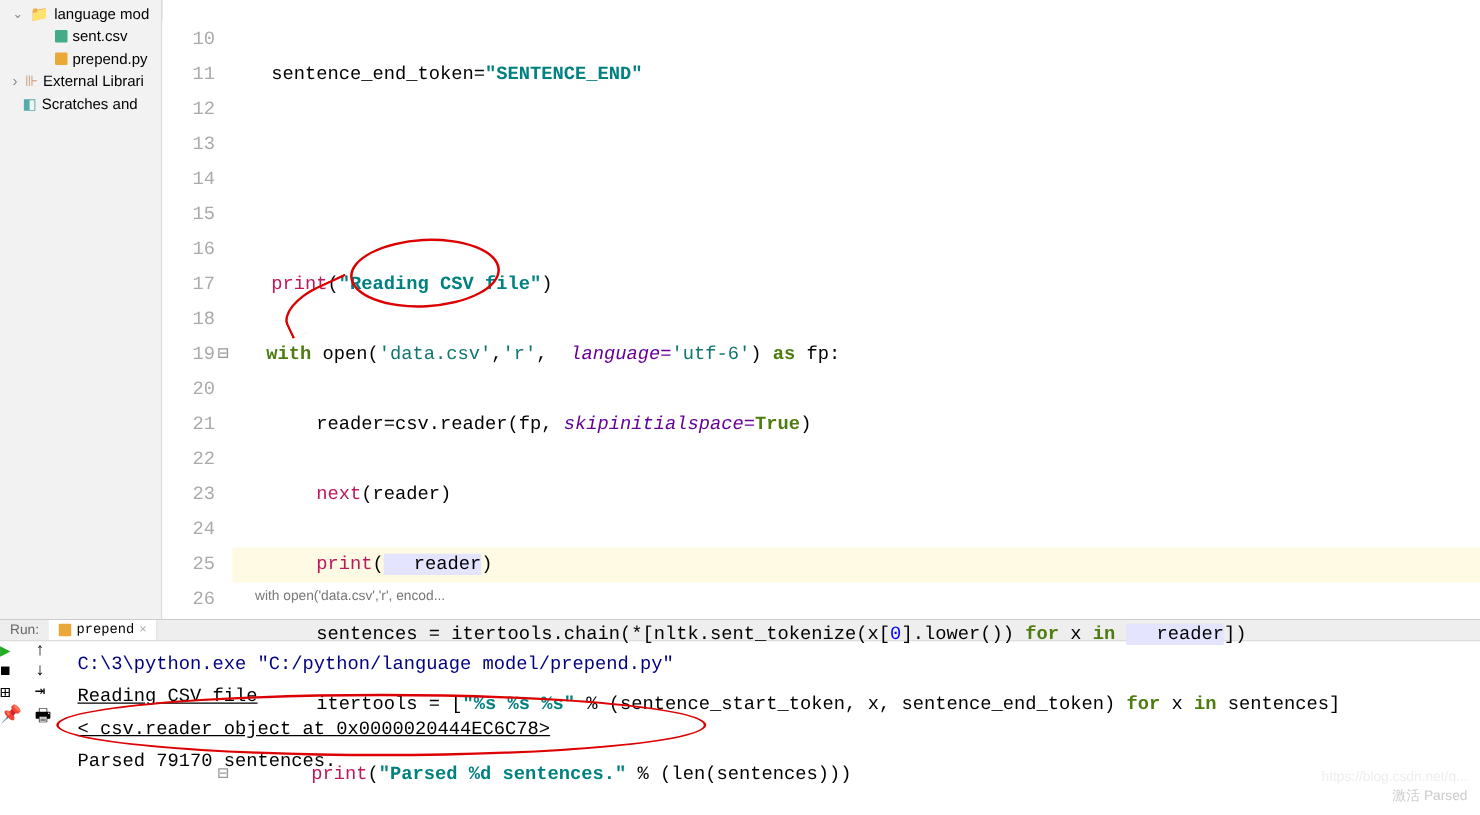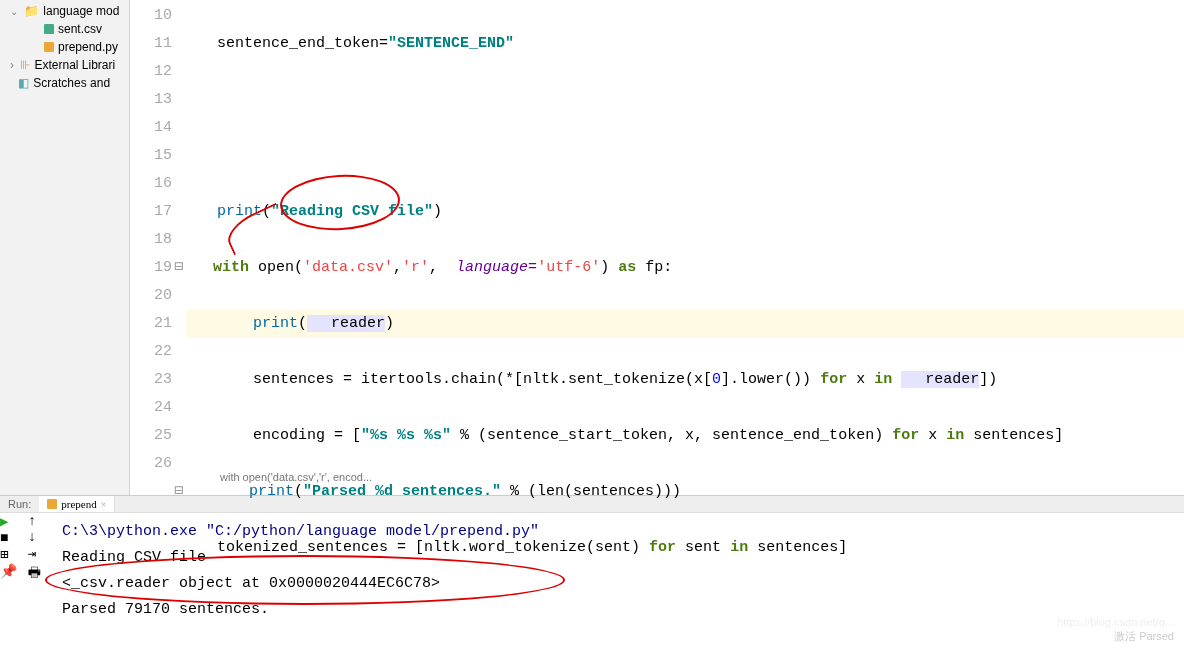--- a/index.html
+++ b/index.html
@@ -7,49 +7,49 @@
 .container { display: flex; height: 495px; }
 .sidebar { width: 130px; background: #f2f2f2; border-right: 1px solid #d4d4d4; font-family: "Segoe UI", Arial, sans-serif; font-size: 12px; padding: 2px 0; overflow: hidden; white-space: nowrap; }
 .tree-item { padding: 2px 4px 2px 10px; display: flex; align-items: center; gap: 4px; cursor: pointer; }
 .tree-item.expanded::before { content: "⌄"; font-size: 10px; color: #888; margin-right: 2px; }
 .tree-item.child { padding-left: 44px; }
 .tree-item.collapsed::before { content: "›"; font-size: 12px; color: #888; margin-right: 2px; }
 .file-icon-csv { width: 10px; height: 10px; background: #4a8; border-radius: 1px; }
 .file-icon-py { width: 10px; height: 10px; background: #e9a838; border-radius: 1px; }
 .lib-icon { color: #c97; }
 .scratch-icon { color: #5aa; }
-.editor-area { flex: 1; display: flex; background: #fff; position: relative; }
+.editor-area { flex: 1; display: flex; background: #fff; position: relative; margin-top: 16px; }
 .gutter { width: 60px; text-align: right; padding-right: 18px; color: #aaa; background: #fff; user-select: none; font-size: 15px; line-height: 28px; padding-top: 2px; }
 .gutter .ln { height: 28px; }
 .code { flex: 1; padding-top: 2px; font-size: 15px; line-height: 28px; white-space: pre; position: relative; }
 .code .line { height: 28px; }
 .code .line.hl { background: #fffae3; margin-left: -4px; padding-left: 4px; }
 .kw { color: #4d7c0f; font-weight: bold; }
-.fn { color: #0369a1; }
+.fn { color: #be185d; }
 .str { color: #008080; font-weight: bold; }
-.str2 { color: #ef4444; }
+.str2 { color: #0f766e; }
 .num { color: #0000ff; }
 .purple { color: #660099; }
 .usage { background: #e4e4ff; padding-left: 24px; }
 .fold { color: #999; cursor: pointer; display: inline-block; width: 12px; margin-left: -16px; }
 .annotation-ellipse-1 { position: absolute; left: 90px; top: 175px; width: 120px; height: 55px; border: 2px solid #d00; border-radius: 50%; pointer-events: none; transform: rotate(-3deg); }
 .annotation-stroke-1 { position: absolute; left: 35px; top: 214px; width: 60px; height: 30px; border-top: 2px solid #d00; border-left: 2px solid #d00; border-radius: 60% 0 0 0; transform: rotate(-25deg); pointer-events: none; }
-.breadcrumb { position: absolute; bottom: 0; left: 26px; font-size: 11px; color: #777; font-family: "Segoe UI", sans-serif; padding: 4px; }
+.breadcrumb { position: absolute; bottom: 0; left: 10px; font-size: 11px; color: #777; font-family: "Segoe UI", sans-serif; padding: 4px; }
 .run-panel { border-top: 1px solid #ccc; height: 130px; display: flex; flex-direction: column; }
 .run-tabs { display: flex; align-items: center; background: #eee; height: 22px; border-bottom: 1px solid #ddd; }
 .run-label { font-size: 11px; color: #666; padding: 0 8px; font-family: "Segoe UI", sans-serif; }
-.run-tab { background: #fff; padding: 2px 8px; font-size: 11px; display: flex; align-items: center; gap: 4px; border-right: 1px solid #ddd; font-family: Liberation Serif, serif; }
+.run-tab { background: #fff; padding: 2px 8px; font-size: 11px; display: flex; align-items: center; gap: 4px; border-right: 1px solid #ddd; font-family: Liberation Mono, monospace; }
 .run-tab .py-ico { width: 10px; height: 10px; background: #e9a838; border-radius: 1px; }
 .run-tab .close { color: #aaa; cursor: pointer; font-size: 10px; }
 .run-body { flex: 1; display: flex; }
 .run-gutter-cols { display: flex; gap: 4px; width: 50px; justify-content: center; }
 .run-out { flex: 1; padding: 6px 12px; font-size: 15px; line-height: 26px; position: relative; }
 .run-out .line { min-height: 26px; }
 .out-blue { color: #000080; }
-.out-underline { }
+.out-underline { text-decoration: underline; }
 .annotation-ellipse-2 { position: absolute; left: -5px; top: 42px; width: 520px; height: 50px; border: 2px solid #d00; border-radius: 50%; pointer-events: none; }
 .watermark { position: absolute; right: 10px; bottom: 8px; color: #ccc; font-size: 11px; font-family: sans-serif; }
 .watermark2 { position: absolute; right: 10px; bottom: 24px; color: #eee; font-size: 11px; font-family: sans-serif; }
 .int { font-style: italic; }
 </style>
 </head>
 <body>
 
 <div class="container">
   <div class="sidebar">
@@ -94,23 +94,25 @@
         <div class="ln">24</div>
         <div class="ln">25</div>
         <div class="ln">26</div>
     </div>
     <div class="code">
 <div class="line">   <span>sentence_end_token=</span><span class="str">"SENTENCE_END"</span></div>
 <div class="line"></div>
 <div class="line"></div>
 <div class="line">   <span class="fn">print</span><span>(</span><span class="str">"Reading CSV file"</span><span>)</span></div>
 <div class="line"><span class="fold">⊟</span>   <span class="kw">with</span><span> open(</span><span class="str2">'data.csv'</span><span>,</span><span class="str2">'r'</span><span>,  </span><span class="purple int">language=</span><span class="str2">'utf-6'</span><span>) </span><span class="kw">as</span><span> fp:</span></div>
+<div class="line">       <span>reader=csv.reader(fp,</span> <span class="purple int">skipinitialspace=</span><span class="kw">True</span><span>)</span></div>
+<div class="line">       <span class="fn">next</span><span>(reader)</span></div>
 <div class="line hl">       <span class="fn">print</span><span>(</span><span class="usage">reader</span><span>)</span></div>
 <div class="line">       <span>sentences = itertools.chain(*[nltk.sent_tokenize(x[</span><span class="num">0</span><span>].lower()) </span><span class="kw">for</span><span> x </span><span class="kw">in</span><span> </span><span class="usage">reader</span><span>])</span></div>
-<div class="line">       <span>encoding = [</span><span class="str">"%s %s %s"</span><span> % (sentence_start_token, x, sentence_end_token) </span><span class="kw">for</span><span> x </span><span class="kw">in</span><span> sentences]</span></div>
+<div class="line">       <span>itertools = [</span><span class="str">"%s %s %s"</span><span> % (sentence_start_token, x, sentence_end_token) </span><span class="kw">for</span><span> x </span><span class="kw">in</span><span> sentences]</span></div>
 <div class="line"><span class="fold">⊟</span>       <span class="fn">print</span><span>(</span><span class="str">"Parsed %d sentences."</span><span> % (len(sentences)))</span></div>
 <div class="line">   <span>tokenized_sentences = [nltk.word_tokenize(sent) </span><span class="kw">for</span><span> sent </span><span class="kw">in</span><span> sentences]</span></div>
 
 
 
 
 
       <div class="annotation-ellipse-1"></div>
       <div class="annotation-stroke-1"></div>
       <div class="breadcrumb">with open('data.csv','r', encod...</div>

